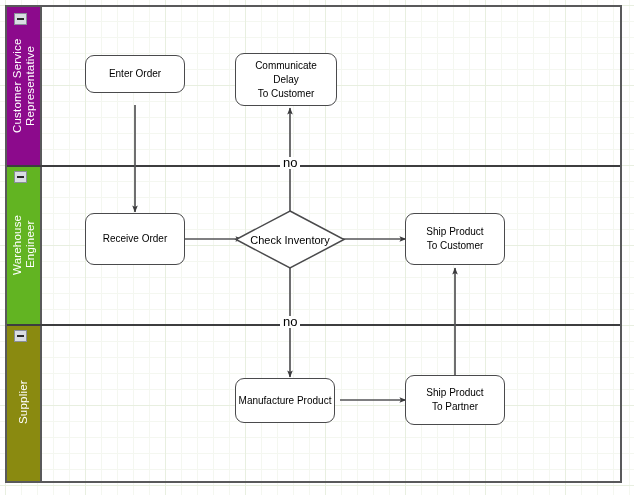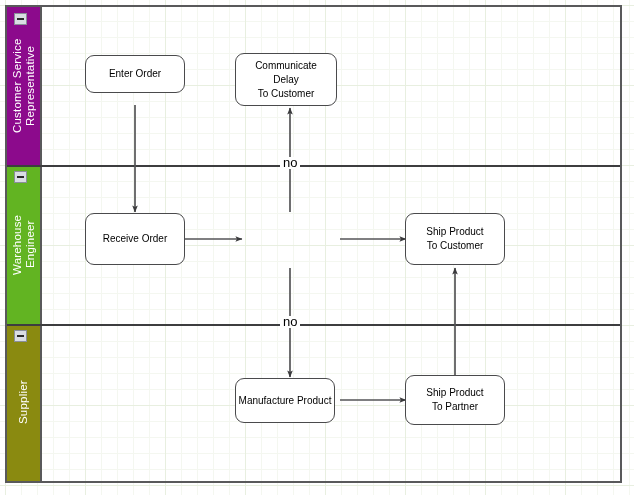--- a/index.html
+++ b/index.html
@@ -256,20 +256,26 @@
   <div class="node" style="left:235px; top:53px; width:102px; height:53px;">
     <span>Communicate
 Delay
 To Customer</span>
   </div>
 
   <div class="node" style="left:85px; top:213px; width:100px; height:52px;align-items:center;">
     <span>Receive Order</span>
   </div>
 
+  <div class="decision" style="left:235px; top:210px; width:110px; height:59px;">
+    <svg width="110" height="59" viewBox="0 0 110 59">
+      <polygon points="55,1 109,29.5 55,58 1,29.5" fill="#ffffff" stroke="#4a4a4c" stroke-width="1.5"></polygon>
+    </svg>
+    <div class="decision-label">Check Inventory</div>
+  </div>
 
   <div class="node" style="left:405px; top:213px; width:100px; height:52px;">
     <span>Ship Product
 To Customer</span>
   </div>
 
   <div class="node overflow-text" style="left:235px; top:378px; width:100px; height:45px;">
     <span>Manufacture Product</span>
   </div>
 

